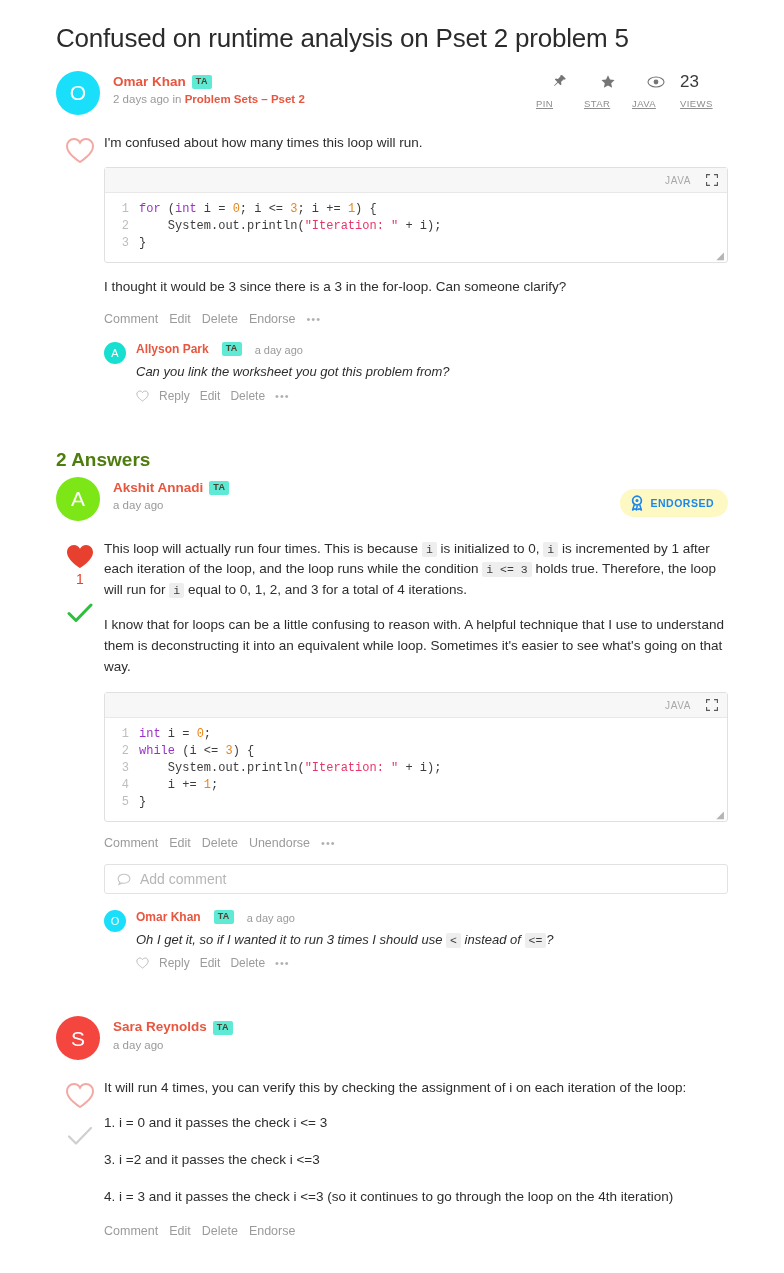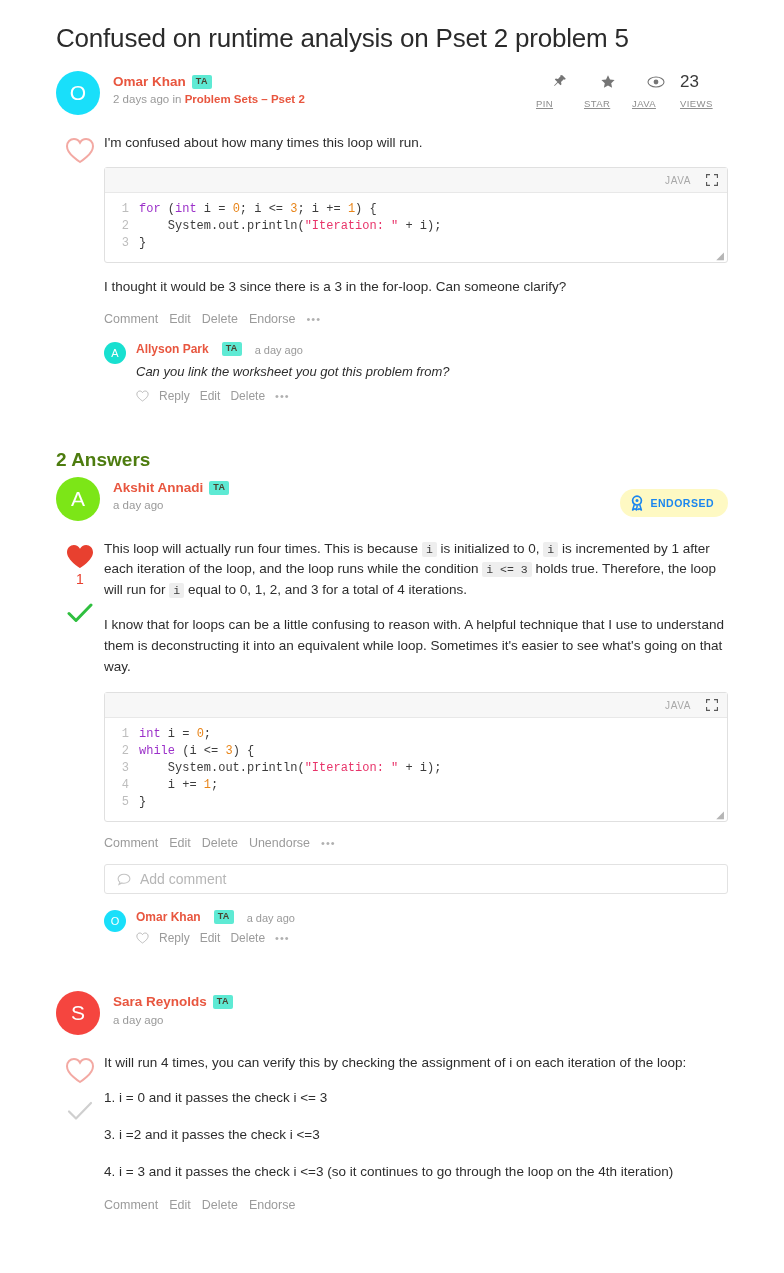--- a/index.html
+++ b/index.html
@@ -317,20 +317,21 @@
               <span>Add comment</span>
             </div>
             <div class="comment">
               <div class="avatar sm" style="background: rgb(25, 223, 250);">O</div>
               <div class="c-main">
                 <div class="c-head">
                   <span class="c-name">Omar Khan</span>
                   <span class="ta-badge">TA</span>
                   <span class="c-time">a day ago</span>
                 </div>
+                <div class="c-text">Oh I get it, so if I wanted it to run 3 times I should use <code class="inline">&lt;</code> instead of <code class="inline">&lt;=</code>?</div>
                 <div class="c-actions">
                   <span>
                     <svg width="13" height="12" viewBox="0 0 30 27">
                       <path d="M15 25C15 25 2 17.2 2 9.2 2 5 5.2 2 8.9 2c2.6 0 4.9 1.5 6.1 3.7C16.2 3.5 18.5 2 21.1 2 24.8 2 28 5 28 9.2 28 17.2 15 25 15 25z" fill="none" stroke="#b8b8b8" stroke-width="2.2"></path>
                     </svg>
                   </span>
                   <span>Reply</span>
                   <span>Edit</span>
                   <span>Delete</span>
                   <span class="dots">•••</span>

